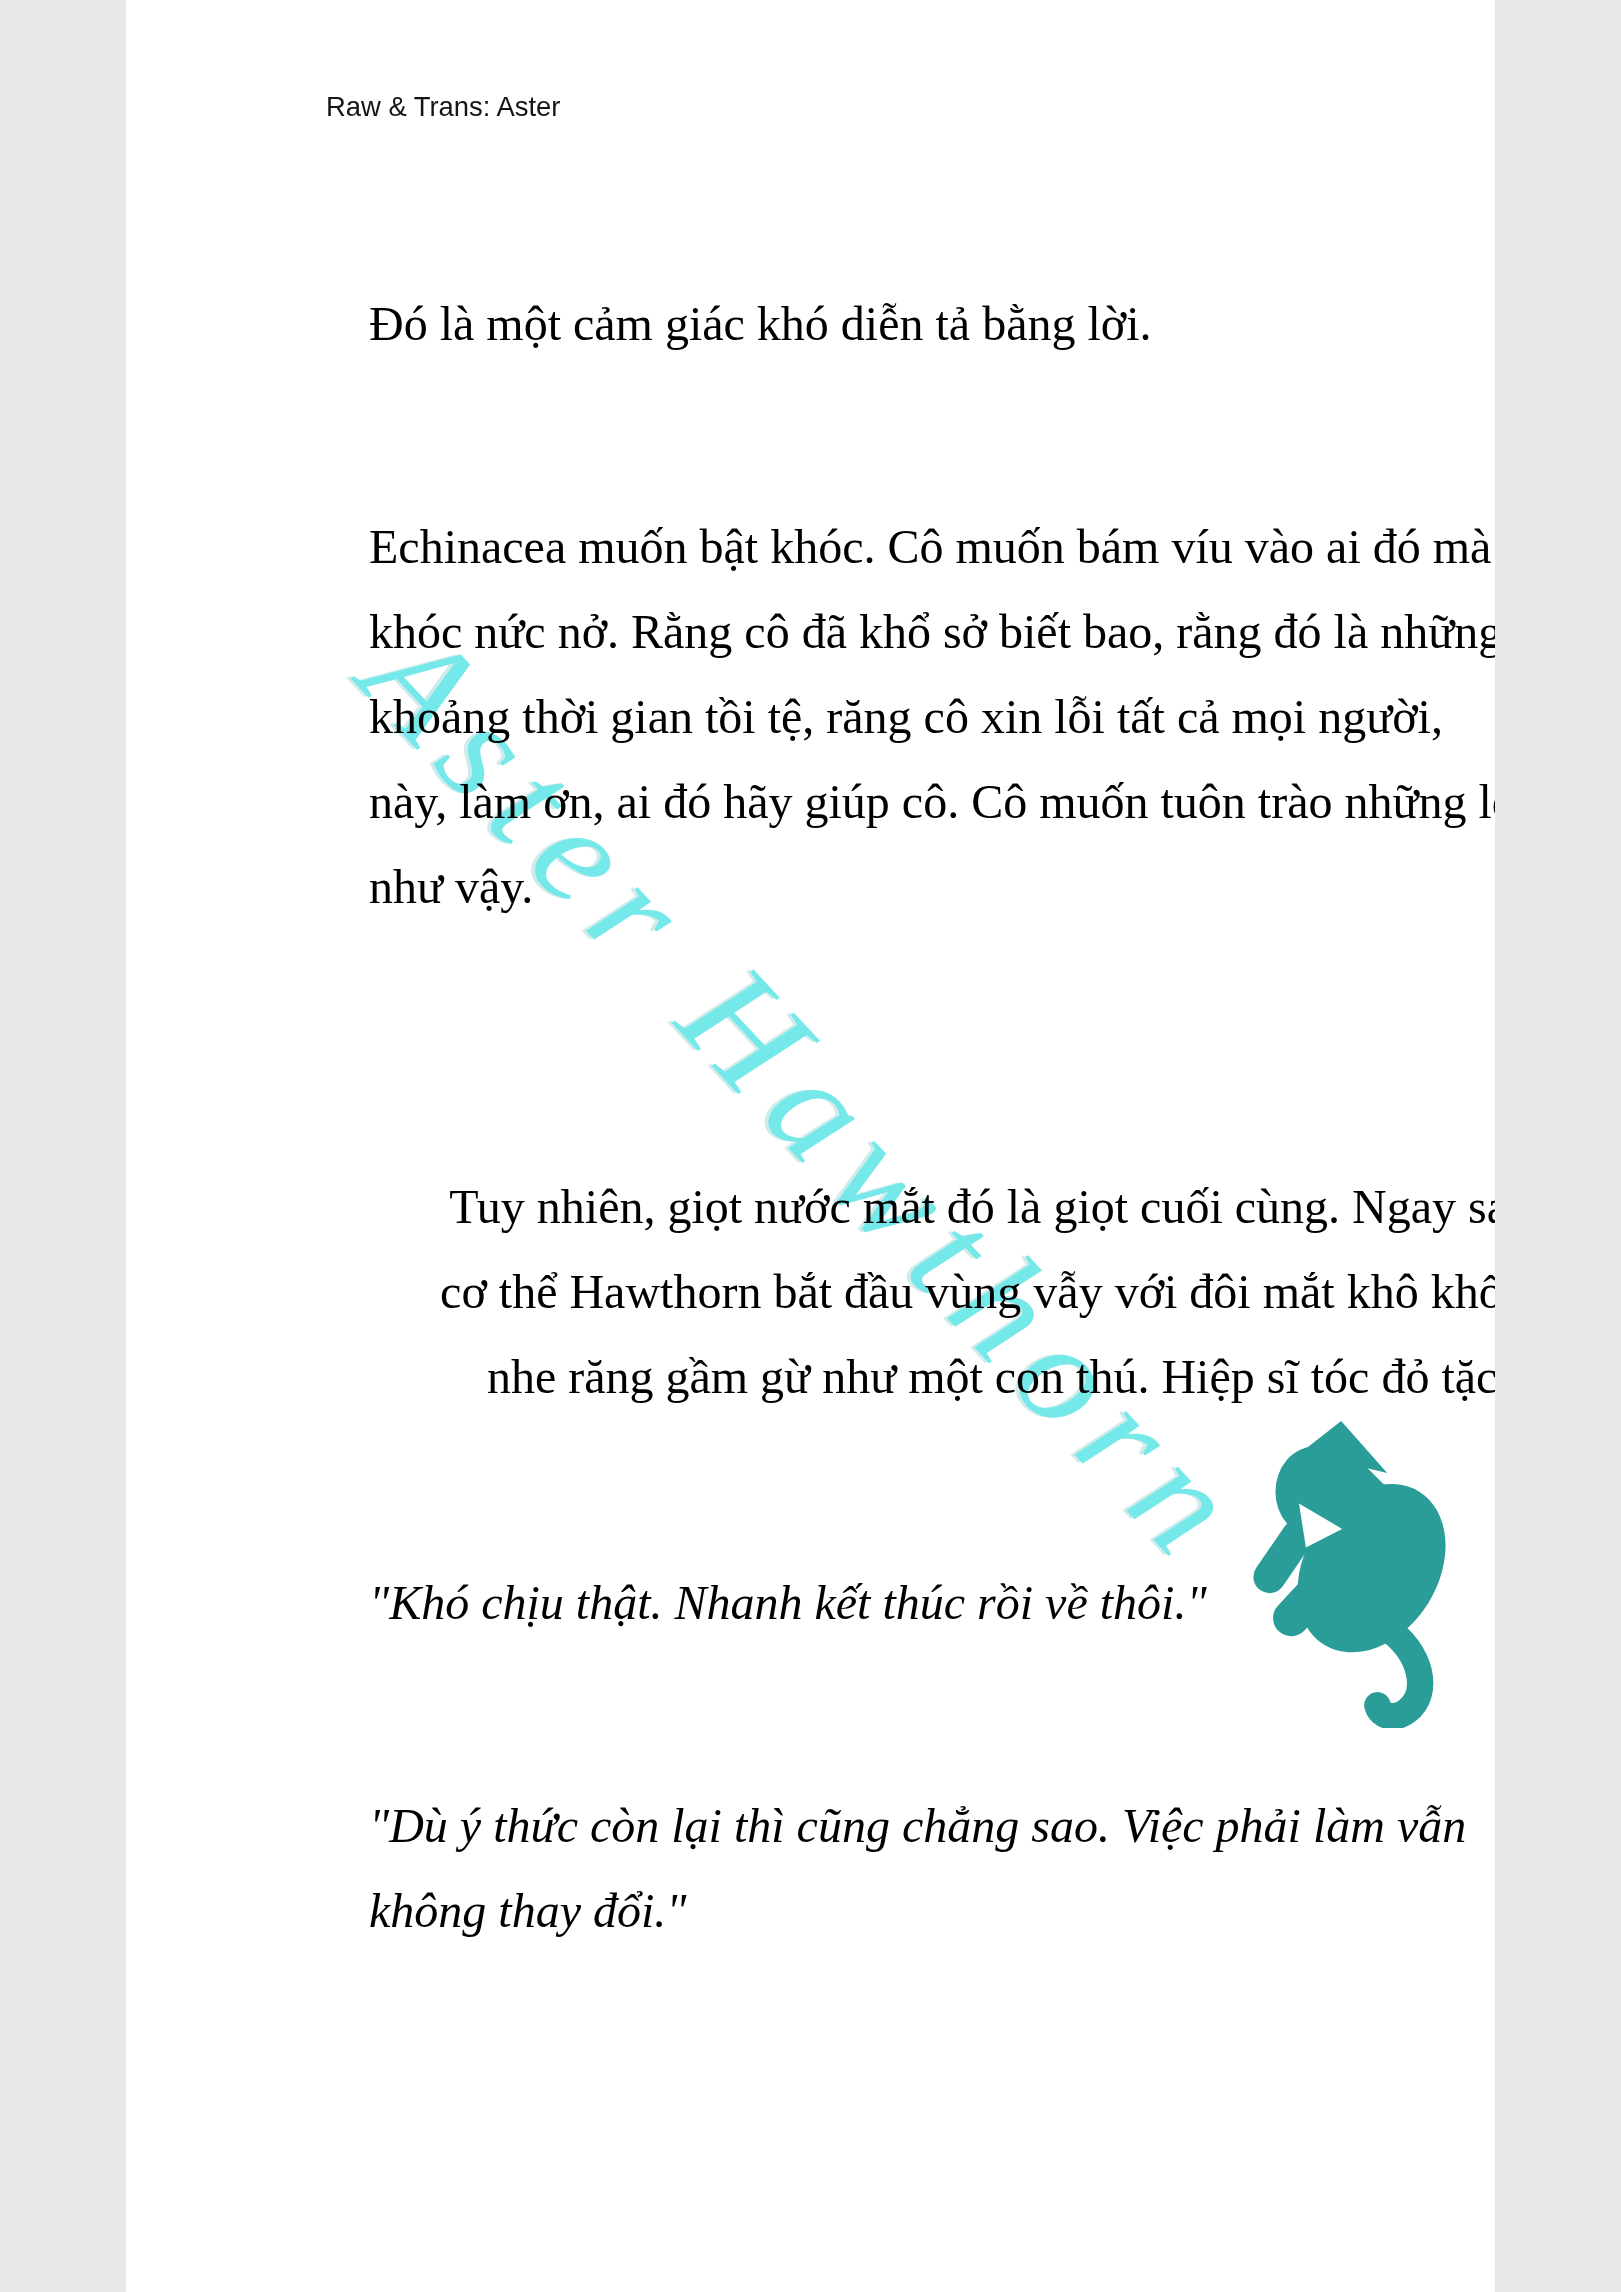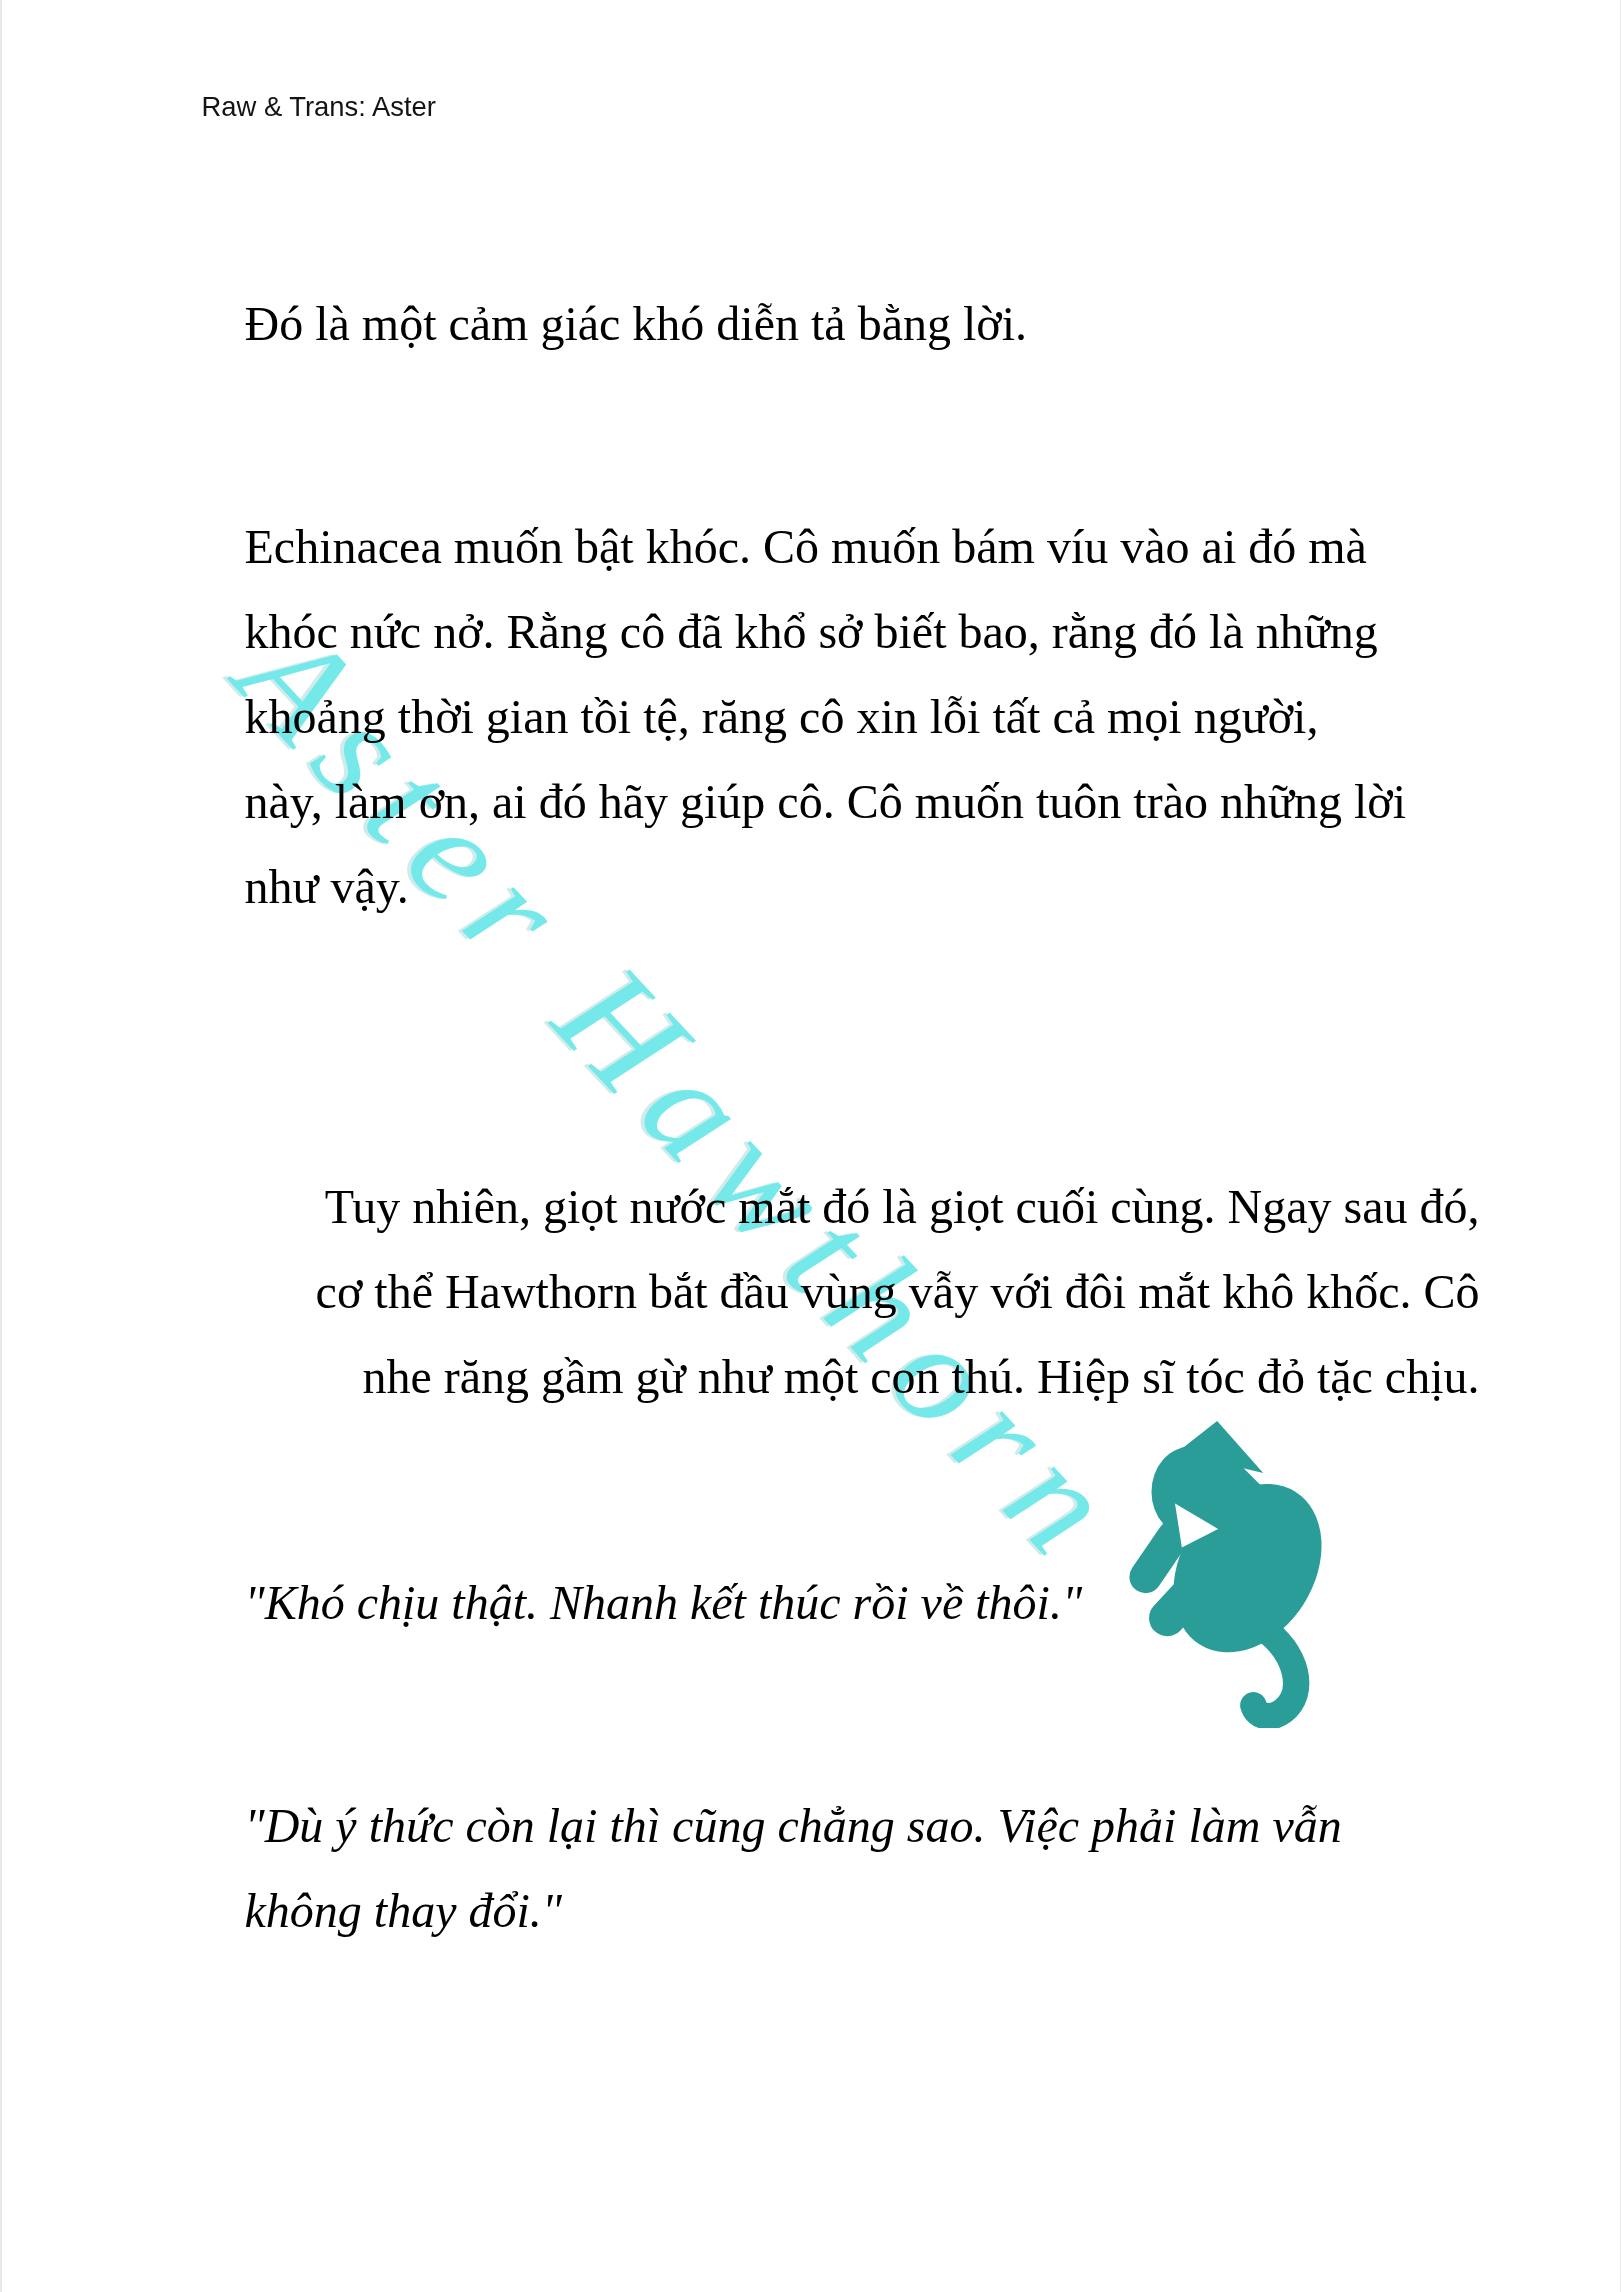--- a/index.html
+++ b/index.html
@@ -1,18 +1,18 @@
 <!DOCTYPE html>
 <html><head>
 <meta charset="utf-8">
 <style>
   html,body { margin:0; padding:0; background:#e8e8e8; }
   .page {
     position:relative;
-    width:1618px; height:2293px;
+    width:1369px; height:2293px;
     margin:0 auto;
     background:#ffffff;
     overflow:hidden;
     font-family:"Liberation Serif", serif;
   }
   .header {
     position:absolute; left:200px; top:91px;
     font-family:"Liberation Sans", sans-serif;
     font-size:27.4px; color:#141414;
     z-index:2; white-space:nowrap;

